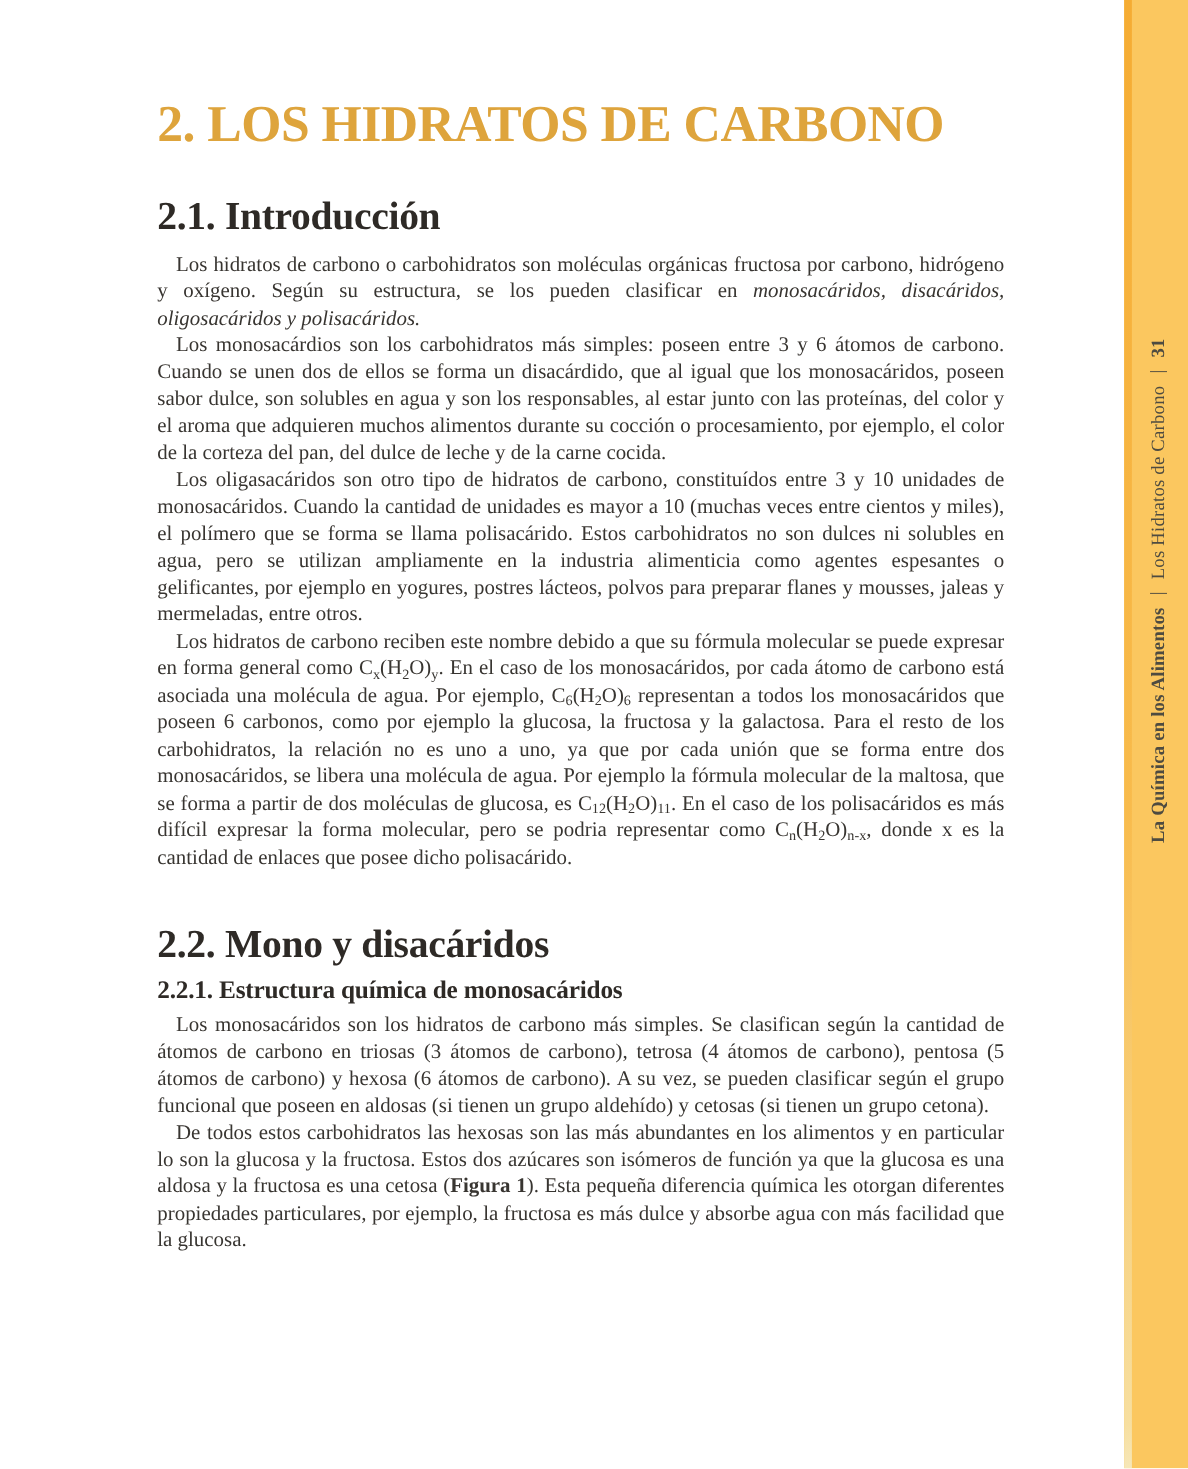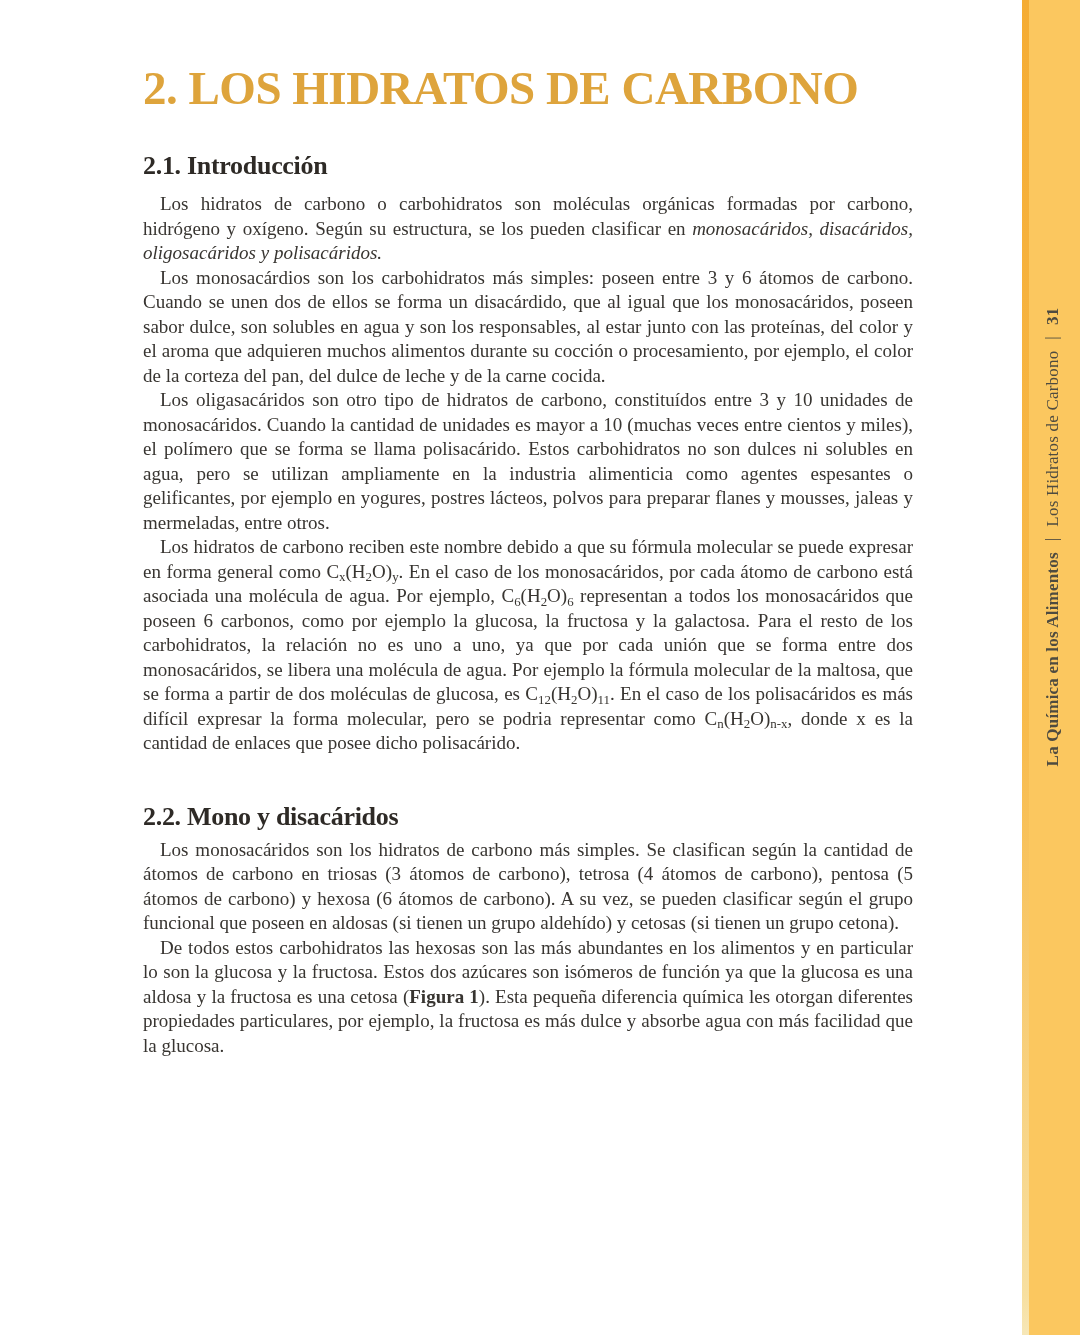--- a/index.html
+++ b/index.html
@@ -17,35 +17,35 @@
     height:1335px;
     background:#ffffff;
     overflow:hidden;
     font-family:"Liberation Serif", serif;
   }
   .content{
     position:absolute;
     left:143px;
     top:0;
     width:770px;
-    padding-top:64px;
+    padding-top:89px;
     box-sizing:content-box;
   }
   h1.chapter{
     margin:0 0 38px 0;
     font-size:47px;
     line-height:1.05;
     font-weight:bold;
     letter-spacing:-0.5px;
     color:var(--title-gold);
     white-space:nowrap;
   }
   h2.section{
     margin:0 0 11px 0;
-    font-size:26px;
+    font-size:36px;
     line-height:1.15;
     font-weight:bold;
     letter-spacing:-0.3px;
     color:var(--heading-dark);
   }
   h2.section.mono{
     margin-top:46px;
     margin-bottom:6px;
   }
   h3.subsection{
@@ -112,27 +112,28 @@
 </head>
 <body>
 
 <div class="page">
 
   <main class="content">
     <h1 class="chapter">2. LOS HIDRATOS DE CARBONO</h1>
 
     <h2 class="section">2.1. Introducción</h2>
 
-    <p class="body-p"><span>Los hidratos de carbono o carbohidratos son moléculas orgánicas formadas por carbono, hidrógeno y oxígeno. Según su estructura, se los pueden clasificar en </span><span style="font-style: italic;">monosacáridos, disacáridos, oligosacáridos y polisacáridos.</span></p>
+    <p class="body-p"><span>Los hidratos de carbono o carbohidratos son moléculas orgánicas fructosa por carbono, hidrógeno y oxígeno. Según su estructura, se los pueden clasificar en </span><span style="font-style: italic;">monosacáridos, disacáridos, oligosacáridos y polisacáridos.</span></p>
     <p class="body-p"><span>Los monosacárdios son los carbohidratos más simples: poseen entre 3 y 6 átomos de carbono. Cuando se unen dos de ellos se forma un disacárdido, que al igual que los monosacáridos, poseen sabor dulce, son solubles en agua y son los responsables, al estar junto con las proteínas, del color y el aroma que adquieren muchos alimentos durante su cocción o procesamiento, por ejemplo, el color de la corteza del pan, del dulce de leche y de la carne cocida.</span></p>
     <p class="body-p"><span>Los oligasacáridos son otro tipo de hidratos de carbono, constituídos entre 3 y 10 unidades de monosacáridos. Cuando la cantidad de unidades es mayor a 10 (muchas veces entre cientos y miles), el polímero que se forma se llama polisacárido. Estos carbohidratos no son dulces ni solubles en agua, pero se utilizan ampliamente en la industria alimenticia como agentes espesantes o gelificantes, por ejemplo en yogures, postres lácteos, polvos para preparar flanes y mousses, jaleas y mermeladas, entre otros.</span></p>
     <p class="body-p"><span>Los hidratos de carbono reciben este nombre debido a que su fórmula molecular se puede expresar en forma general como C</span><sub>x</sub><span>(H</span><sub>2</sub><span>O)</span><sub>y</sub><span>. En el caso de los monosacáridos, por cada átomo de carbono está asociada una molécula de agua. Por ejemplo, C</span><sub>6</sub><span>(H</span><sub>2</sub><span>O)</span><sub>6</sub><span> representan a todos los monosacáridos que poseen 6 carbonos, como por ejemplo la glucosa, la fructosa y la galactosa. Para el resto de los carbohidratos, la relación no es uno a uno, ya que por cada unión que se forma entre dos monosacáridos, se libera una molécula de agua. Por ejemplo la fórmula molecular de la maltosa, que se forma a partir de dos moléculas de glucosa, es C</span><sub>12</sub><span>(H</span><sub>2</sub><span>O)</span><sub>11</sub><span>. En el caso de los polisacáridos es más difícil expresar la forma molecular, pero se podria representar como C</span><sub>n</sub><span>(H</span><sub>2</sub><span>O)</span><sub>n-x</sub><span>, donde x es la cantidad de enlaces que posee dicho polisacárido.</span></p>
 
     <h2 class="section mono">2.2. Mono y disacáridos</h2>
 
+    <h3 class="subsection">2.2.1. Estructura química de monosacáridos</h3>
 
     <p class="body-p"><span>Los monosacáridos son los hidratos de carbono más simples. Se clasifican según la cantidad de átomos de carbono en triosas (3 átomos de carbono), tetrosa (4 átomos de carbono), pentosa (5 átomos de carbono) y hexosa (6 átomos de carbono). A su vez, se pueden clasificar según el grupo funcional que poseen en aldosas (si tienen un grupo aldehído) y cetosas (si tienen un grupo cetona).</span></p>
     <p class="body-p"><span>De todos estos carbohidratos las hexosas son las más abundantes en los alimentos y en particular lo son la glucosa y la fructosa. Estos dos azúcares son isómeros de función ya que la glucosa es una aldosa y la fructosa es una cetosa (</span><span style="font-weight: bold;">Figura 1</span><span>). Esta pequeña diferencia química les otorgan diferentes propiedades particulares, por ejemplo, la fructosa es más dulce y absorbe agua con más facilidad que la glucosa.</span></p>
   </main>
 
   <aside class="band">
     <div class="band-edge"></div>
     <div class="band-text">
       <span class="bt-bold">La Química en los Alimentos</span><span class="bt-sep">|</span><span class="bt-reg">Los Hidratos de Carbono</span><span class="bt-sep">|</span><span class="bt-bold">31</span>
     </div>

